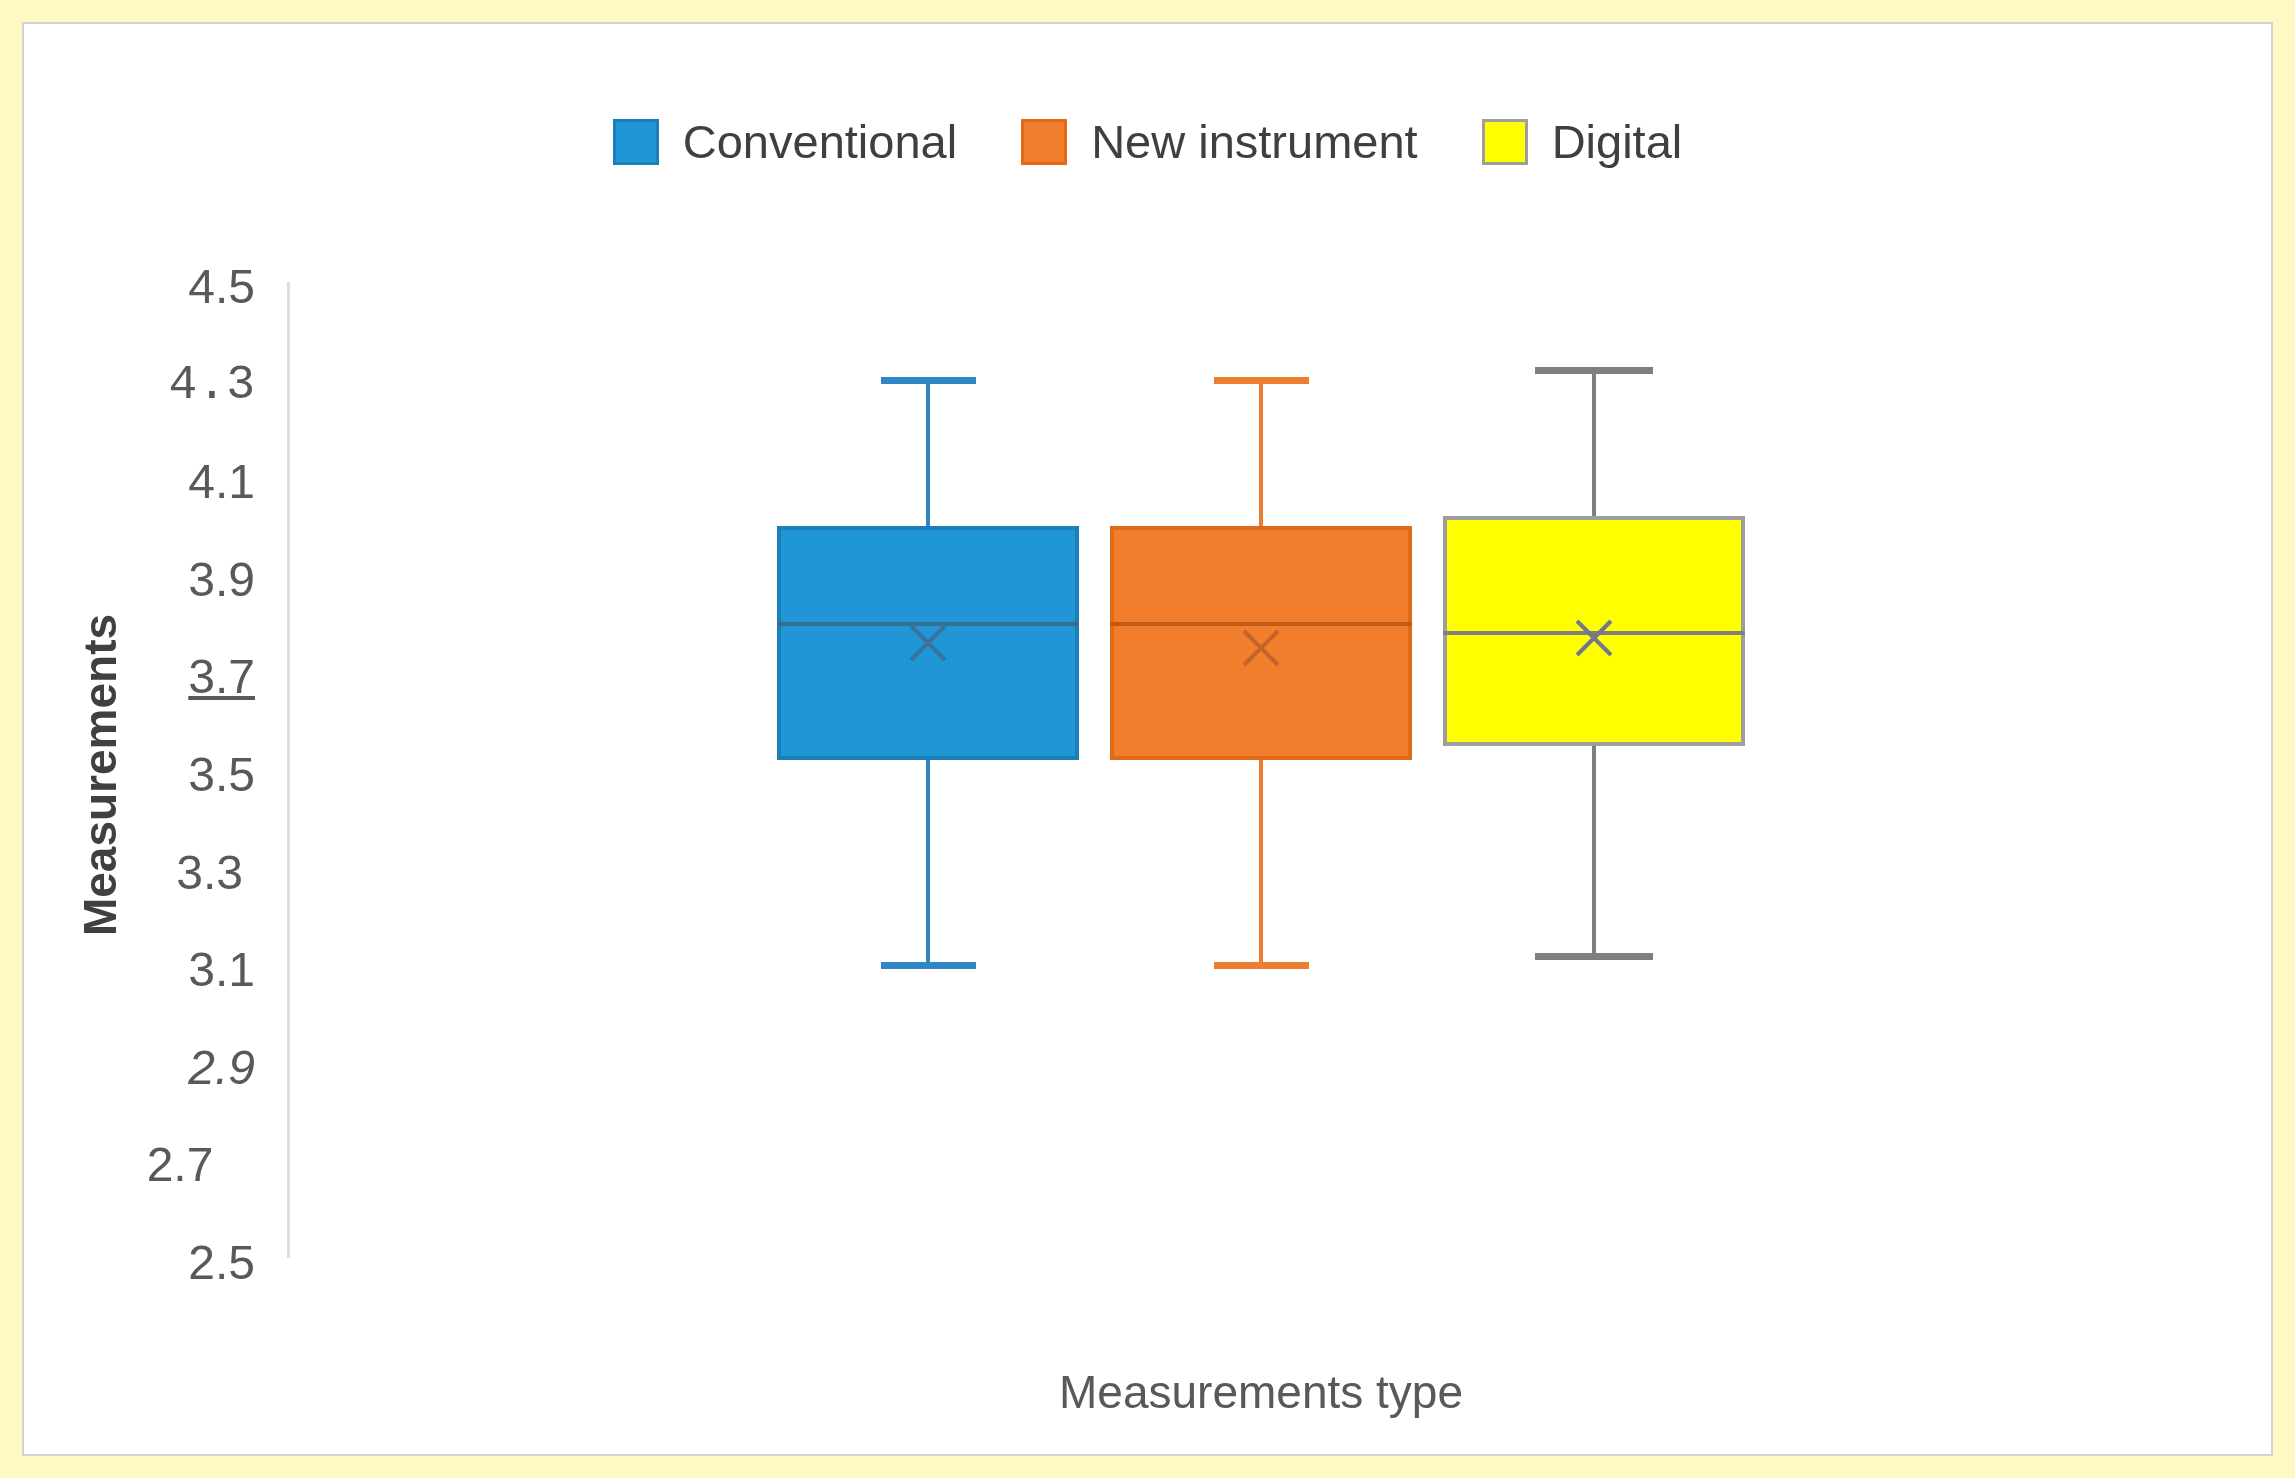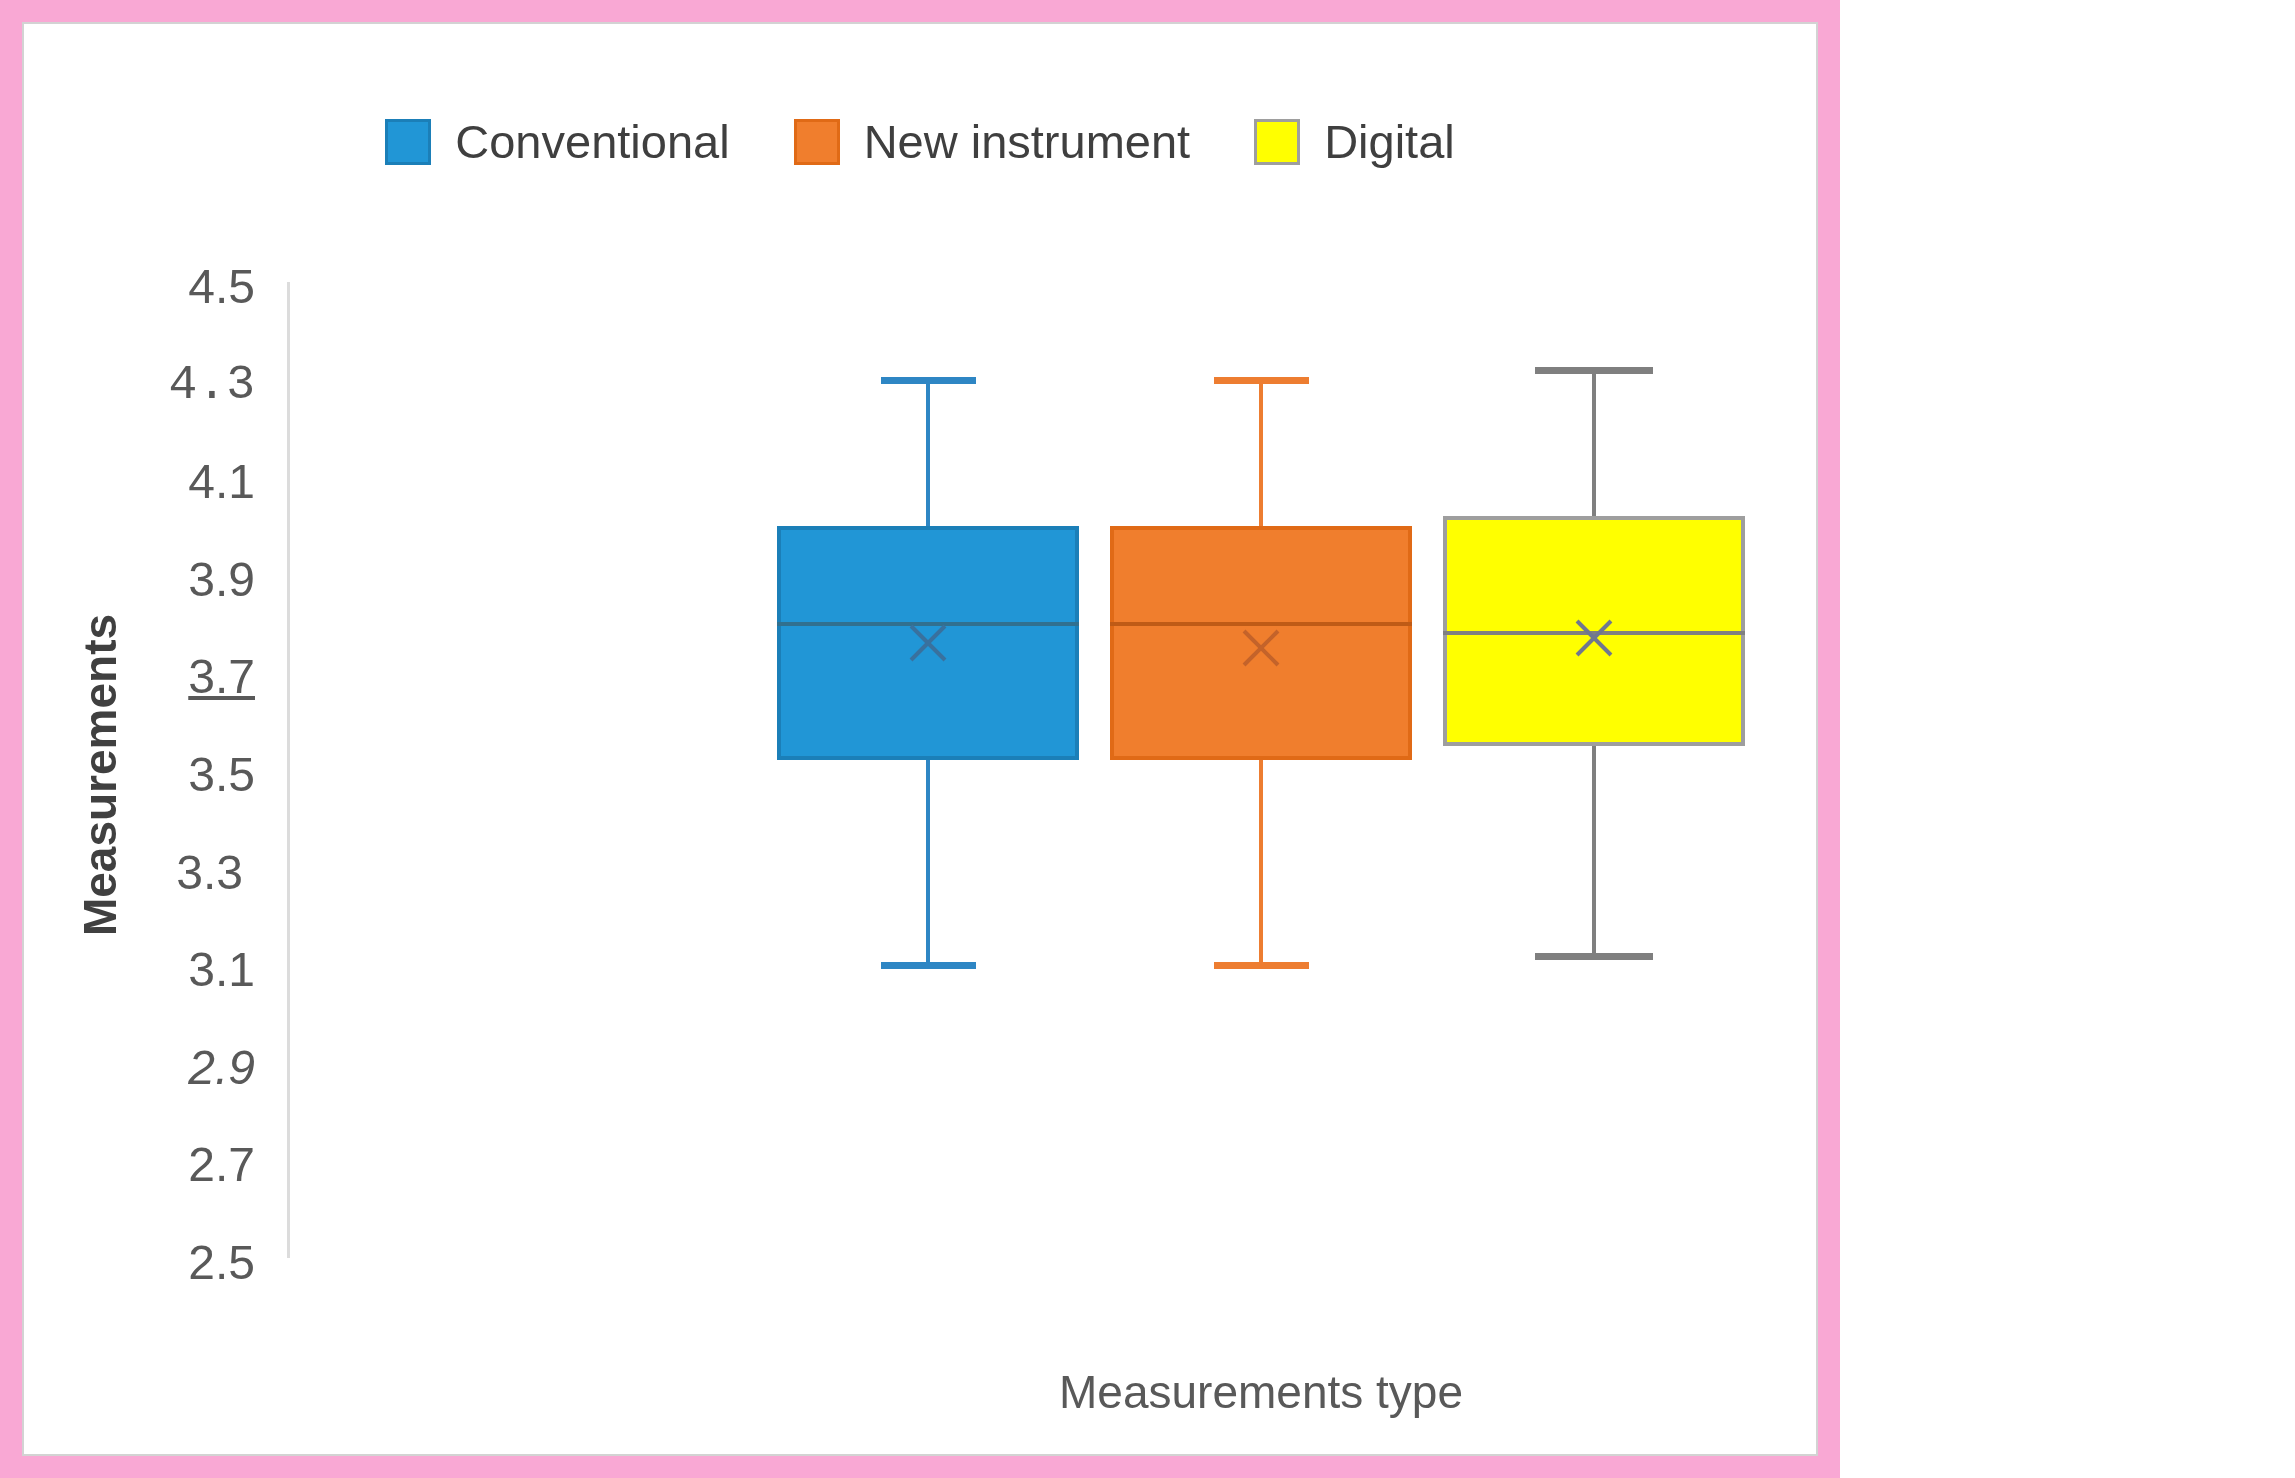--- a/index.html
+++ b/index.html
@@ -1,19 +1,19 @@
 <!DOCTYPE html>
 <html><head>
 <meta charset="utf-8">
 <style>
   html,body{margin:0;padding:0;background:#ffffff;}
   .stage{
     position:relative;
-    width:1840px;height:1478px;
-    background:#f9a8d4;
+    width:2295px;height:1478px;
+    background:#fef9c3;
     font-family:"Liberation Sans", sans-serif;
     overflow:hidden;
   }
   .frame{
     position:absolute;left:22px;top:22px;right:22px;bottom:22px;
     border:2px solid #d3d3d3;
     background:#ffffff;
   }
   
   .legend{
@@ -80,21 +80,21 @@
       <div class="y-axis-line" style="left: 287px; top: 282px; height: 976px; background: rgb(220, 220, 220);"></div>
       <div class="y-tick-label" style="left: 105px; top: 257px; color: rgb(89, 89, 89);">4.5</div>
       <div class="y-tick-label" style="left: 105px; top: 354.6px; color: rgb(89, 89, 89); font-family: Liberation Mono, monospace;">4.3</div>
       <div class="y-tick-label" style="left: 105px; top: 452.2px; color: rgb(89, 89, 89);">4.1</div>
       <div class="y-tick-label" style="left: 105px; top: 549.8px; color: rgb(89, 89, 89);">3.9</div>
       <div class="y-tick-label" style="left: 105px; top: 647.4px; color: rgb(89, 89, 89); text-decoration: underline;">3.7</div>
       <div class="y-tick-label" style="left: 105px; top: 745px; color: rgb(89, 89, 89);">3.5</div>
       <div class="y-tick-label" style="left: 93px; top: 842.6px; color: rgb(89, 89, 89);">3.3</div>
       <div class="y-tick-label" style="left: 105px; top: 940.2px; color: rgb(89, 89, 89);">3.1</div>
       <div class="y-tick-label" style="left: 105px; top: 1037.8px; color: rgb(89, 89, 89); font-style: italic;">2.9</div>
-      <div class="y-tick-label" style="left: 105px; top: 1135.4px; color: rgb(89, 89, 89);">2.7</div>
+      <div class="y-tick-label" style="left: 105px; top: 1135.4px; color: rgb(89, 89, 89); text-align: center;">2.7</div>
       <div class="y-tick-label" style="left: 105px; top: 1233px; color: rgb(89, 89, 89);">2.5</div>
       <div class="bp-line" style="left: 926px; top: 379.72px; width: 4px; height: 146.4px; background: rgb(46, 134, 196);"></div>
       <div class="bp-line" style="left: 880.5px; top: 376.72px; width: 95px; height: 7px; background: rgb(46, 134, 196);"></div>
       <div class="bp-line" style="left: 926px; top: 760.36px; width: 4px; height: 204.96px; background: rgb(46, 134, 196);"></div>
       <div class="bp-line" style="left: 880.5px; top: 962.32px; width: 95px; height: 7px; background: rgb(46, 134, 196);"></div>
       <div class="bp-box" style="left: 777px; top: 526.12px; width: 302px; height: 234.24px; background: rgb(33, 150, 214); border: 4px solid rgb(27, 127, 184);"></div>
       <div class="bp-line" style="left: 777px; top: 621.72px; width: 302px; height: 4px; background: rgb(49, 112, 143);"></div>
       <div class="bp-x" style="left: 904px; top: 619.24px; width: 48px; height: 48px; color: rgb(57, 113, 158);"></div>
       <div class="bp-line" style="left: 1259px; top: 379.72px; width: 4px; height: 146.4px; background: rgb(237, 125, 49);"></div>
       <div class="bp-line" style="left: 1213.5px; top: 376.72px; width: 95px; height: 7px; background: rgb(237, 125, 49);"></div>

